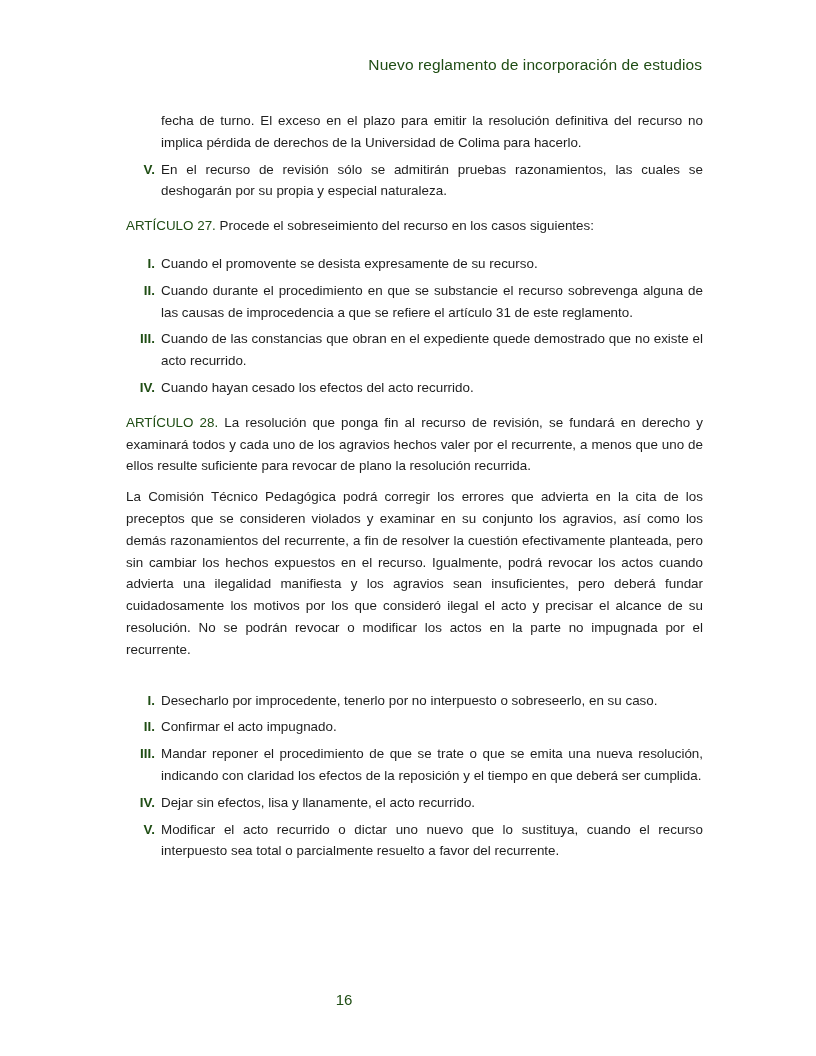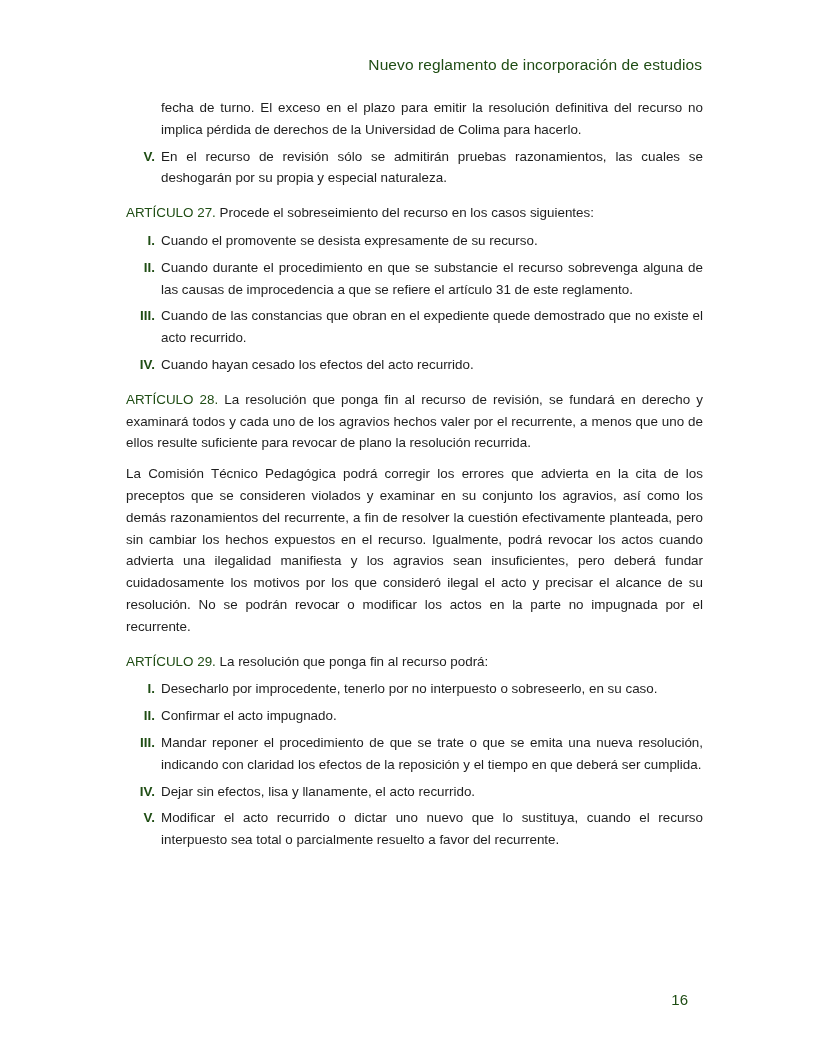--- a/index.html
+++ b/index.html
@@ -29,21 +29,21 @@
       top: 94px;
       width: 589px;
       font-size: 13.4px;
       line-height: 21.8px;
     }
     .p {
       text-align: justify;
       margin: 0 0 9px 12px;
     }
     .list {
-      margin: 3px 0 9px 0;
+      margin: 16px 0 9px 0;
       padding: 0;
     }
     .item {
       display: flex;
       margin: 0 0 5px 0;
     }
     .num {
       width: 47px;
       flex: 0 0 47px;
       text-align: right;
@@ -58,21 +58,21 @@
     }
     .art-label {
       color: #1f4d14;
     }
     .spacer-s { height: 4px; }
     .page-number {
       position: absolute;
       top: 991px;
       left: 0;
       width: 688px;
-      text-align: right;
+      text-align: center;
       font-size: 15px;
       color: #1f4d14;
     }
   </style>
 </head>
 <body>
 
 <div class="running-header">Nuevo reglamento de incorporación de estudios</div>
 
 <div class="content">
@@ -114,23 +114,20 @@
 
   <div class="spacer-s"></div>
 
   <p class="p">
     <span class="art-label">ARTÍCULO 28.</span><span> La resolución que ponga fin al recurso de revisión, se fundará en derecho y examinará todos y cada uno de los agravios hechos valer por el recurrente, a menos que uno de ellos resulte suficiente para revocar de plano la resolución recurrida.</span>
   </p>
   <p class="p">La Comisión Técnico Pedagógica podrá corregir los errores que advierta en la cita de los preceptos que se consideren violados y examinar en su conjunto los agravios, así como los demás razonamientos del recurrente, a fin de resolver la cuestión efectivamente planteada, pero sin cambiar los hechos expuestos en el recurso. Igualmente, podrá revocar los actos cuando advierta una ilegalidad manifiesta y los agravios sean insuficientes, pero deberá fundar cuidadosamente los motivos por los que consideró ilegal el acto y precisar el alcance de su resolución.  No se podrán revocar o modificar los actos en la parte no impugnada por el recurrente.</p>
 
   <div class="spacer-s"></div>
 
-  <p class="p" style="margin-bottom:6px;">
-    <span class="art-label">ARTÍCULO 29.</span><span> La resolución que ponga fin al recurso podrá:</span>
-  </p>
   <div class="list">
     <div class="item">
       <span class="num">I.</span>
       <span class="txt">Desecharlo por improcedente, tenerlo por no interpuesto o sobreseerlo, en su caso.</span>
     </div>
     <div class="item">
       <span class="num">II.</span>
       <span class="txt">Confirmar el acto impugnado.</span>
     </div>
     <div class="item">

